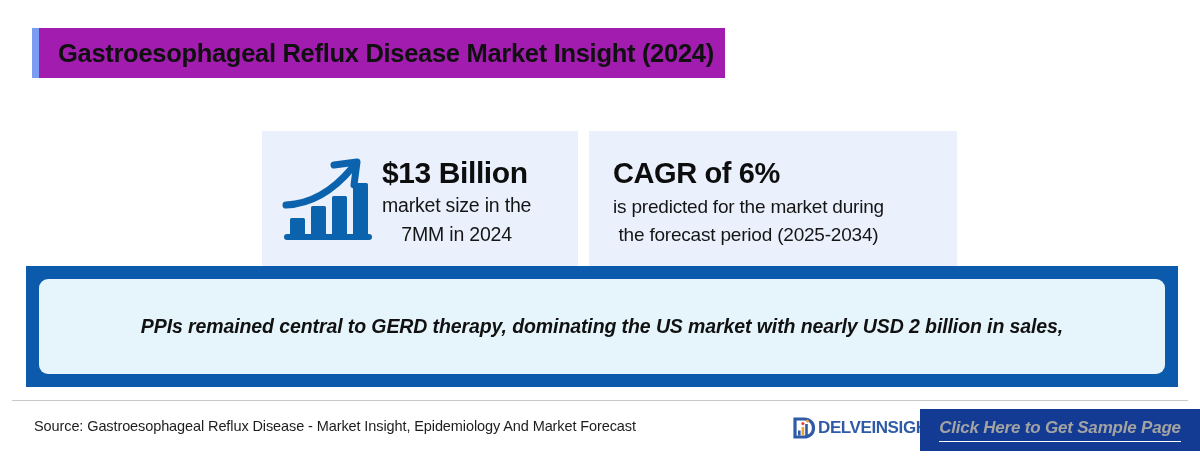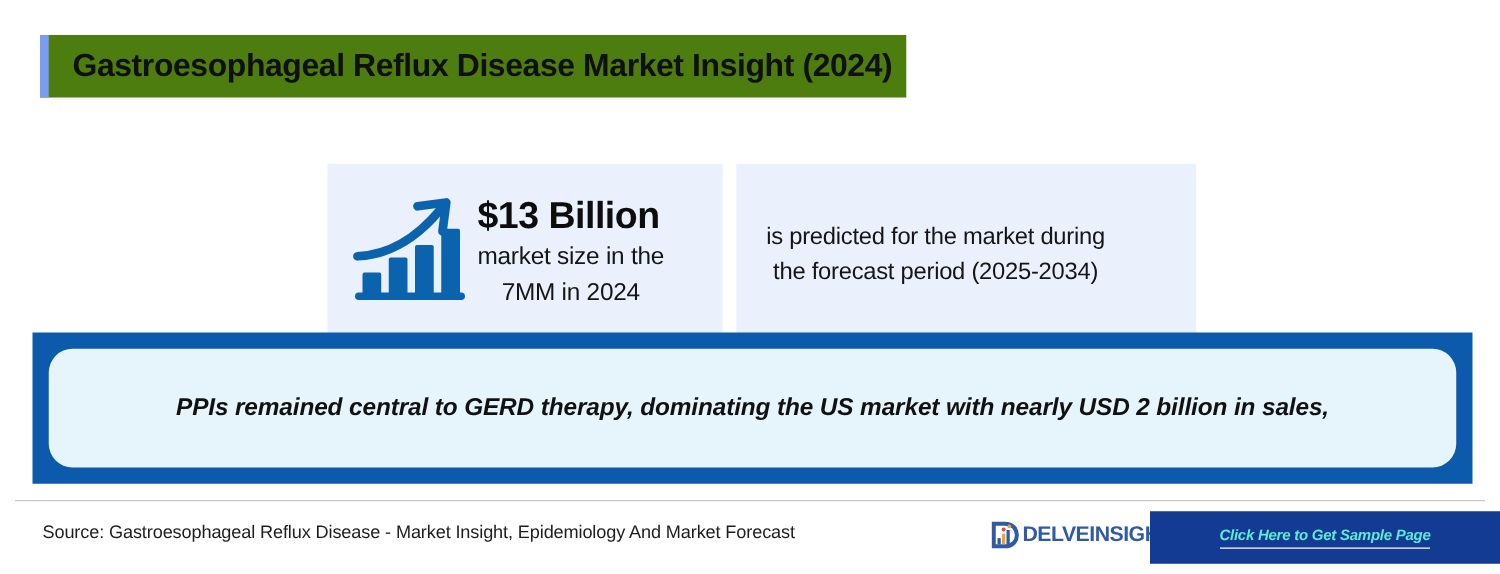--- a/index.html
+++ b/index.html
@@ -15,21 +15,21 @@
     overflow: hidden;
   }
 
   
   .title-banner {
     position: absolute;
     left: 32px;
     top: 28px;
     width: 693px;
     height: 50px;
-    background: #4d7c0f;
+    background: #a21caf;
     display: flex;
     align-items: center;
   }
   .title-accent {
     width: 7px;
     height: 50px;
     background: #7b9cf0;
     flex: 0 0 auto;
   }
   .title-text {
@@ -101,21 +101,21 @@
     width: 1152px;
     height: 121px;
     background: #0c5aab;
     box-sizing: border-box;
     padding: 13px;
   }
   .quote-inner {
     width: 100%;
     height: 100%;
     background: #e6f5fc;
-    border-radius: 19px;
+    border-radius: 9px;
     box-sizing: border-box;
     display: flex;
     flex-direction: row;
     align-items: center;
     justify-content: center;
     padding: 0 26px;
   }
   .quote-line {
     font-size: 19.5px;
     font-weight: bold;
@@ -172,24 +172,24 @@
     top: 409px;
     width: 280px;
     height: 42px;
     background: #133b93;
     display: flex;
     align-items: center;
     justify-content: center;
     cursor: pointer;
   }
   .cta-label {
-    font-size: 12px;
+    font-size: 17px;
     font-weight: bold;
     font-style: italic;
-    color: #5eead4;
+    color: #a3a3a3;
     border-bottom: 1.5px solid #ffffff;
     padding-bottom: 3px;
     letter-spacing: -0.2px;
     white-space: nowrap;
   }
 </style>
 </head>
 <body>
 
 <div class="title-banner">
@@ -213,20 +213,21 @@
   </div>
   <div class="stat-body">
     <div class="stat-value">$13 Billion</div>
     <div class="stat-desc">market size in the</div>
     <div class="stat-desc">7MM in 2024</div>
   </div>
 </div>
 
 <div class="stat-card" id="stat-card-2">
   <div class="stat-body">
+    <div class="stat-value">CAGR of 6%</div>
     <div class="stat-desc">is predicted for the market during</div>
     <div class="stat-desc">the forecast period (2025-2034)</div>
   </div>
 </div>
 
 <div class="quote-outer">
   <div class="quote-inner">
     <div class="quote-line">PPIs remained central to GERD therapy, dominating the US market with nearly USD 2 billion in sales,</div>
   </div>
 </div>

